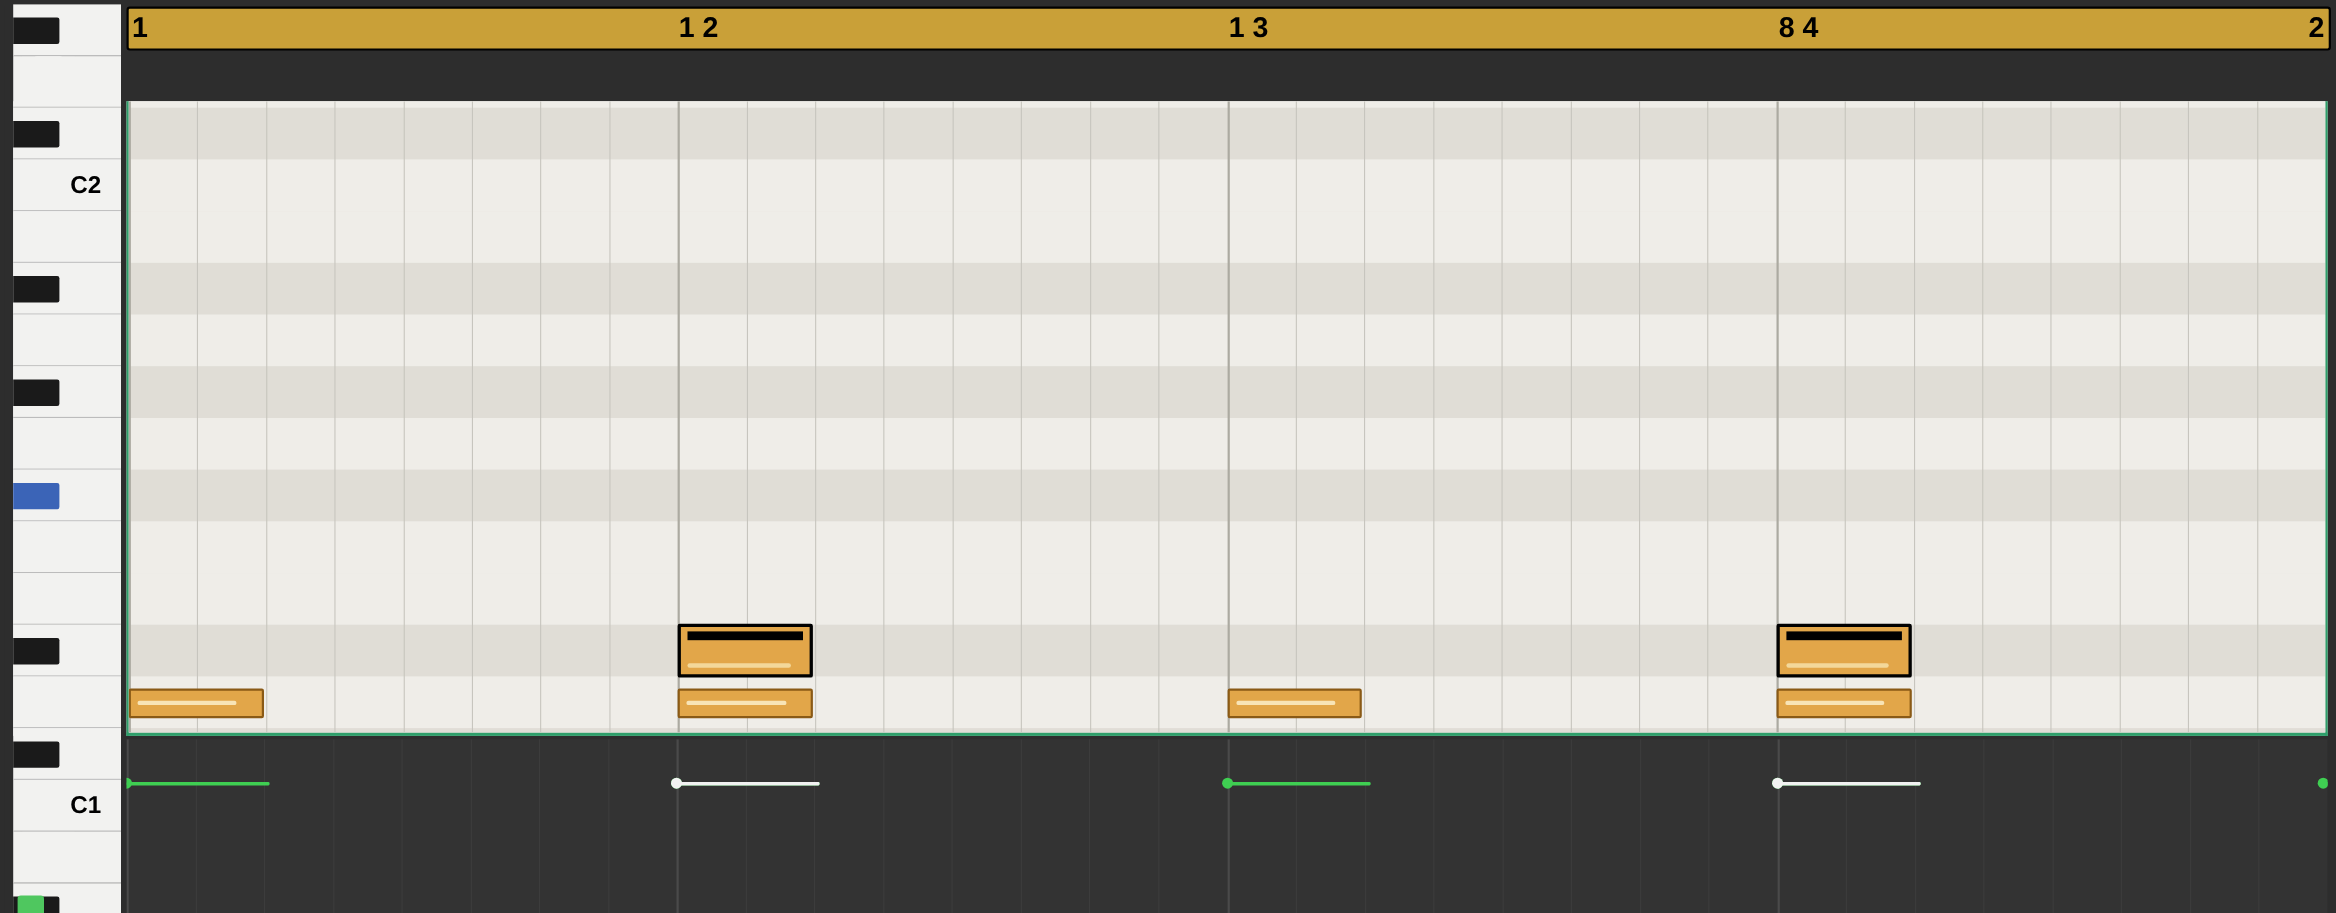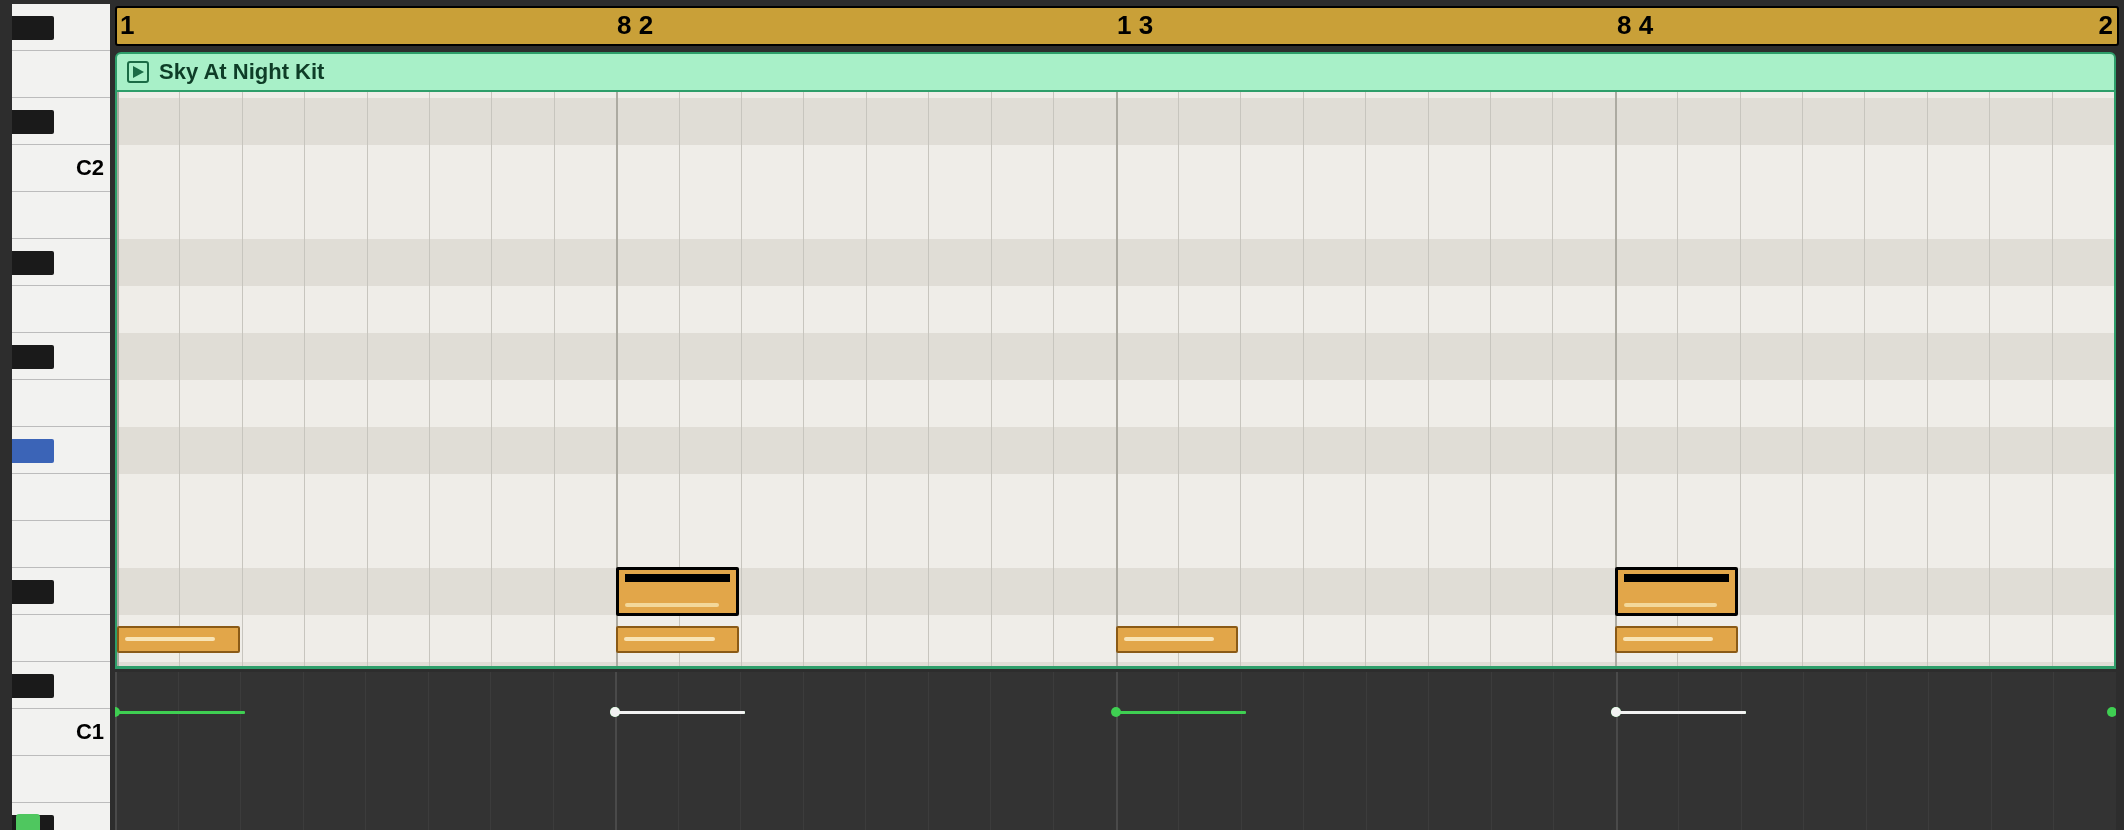--- a/index.html
+++ b/index.html
@@ -59,21 +59,21 @@
   
   .piano {
     position: absolute; left: 12px; top: 92px; width: 98px; height: 577px;
     background: #ececec;
   }
   .wkey {
     position: absolute; left: 0; right: 0;
     background: #f2f2f0;
     border-bottom: 1px solid #bcbcbc;
   }
-  .wkey.labelled { color:#000; font-size:22px; font-weight:700; display:flex; align-items:center; justify-content:flex-end; padding-right:6px;}
+  .wkey.labelled { color:#000; font-size:22px; font-weight:700; display:flex; align-items:center; justify-content:flex-end; padding-right:18px;}
   .bkey {
     position: absolute; left: 0; width: 42px; height: 24px;
     background: #1a1a1a;
     border-radius: 0 2px 2px 0;
   }
   .bkey.active { background: #3b64b7; }
 
   
   .grid-wrap {
     position: absolute; left: 115px; right: 8px; top: 92px; height: 577px;
@@ -143,34 +143,26 @@
     position:absolute; left:16px; bottom:0; width:24px; height:16px;
     background:#4fc75f; border-radius:3px 3px 0 0;
   }
 </style>
 </head>
 <body>
 <div class="app">
 
   <div class="ruler">
     <span class="ruler-label" style="left:3px;">1</span>
-    <span class="ruler-label" style="left:25%;">8 2</span>
+    <span class="ruler-label" style="left:25%;">1 2</span>
     <span class="ruler-label" style="left:50%;">1 3</span>
     <span class="ruler-label" style="left:75%;">8 4</span>
     <span class="ruler-label" style="right:4px;">2</span>
   </div>
 
-  <div class="clip-header">
-    <span class="clip-play-btn">
-      <svg width="12" height="12" viewBox="0 0 12 12">
-          <polygon points="1,0 12,6 1,12" fill="#1a6b45"></polygon>
-        </svg>
-    </span>
-    <span class="clip-title">Sky At Night Kit</span>
-  </div>
 
   <div class="left-gutter">
     <div class="tool-btn" style="top:38px;">
       <svg width="26" height="18" viewBox="0 0 26 18">
         <rect x="1" y="1" width="24" height="16" rx="2" fill="none" stroke="#d8d8d8" stroke-width="2"></rect>
         <path d="M13 4 L13 10 M9 8 L13 12 L17 8" fill="none" stroke="#d8d8d8" stroke-width="2" stroke-linecap="round" stroke-linejoin="round"></path>
       </svg>
     </div>
     <div class="tool-btn" style="top:745px;">
       <svg width="24" height="16" viewBox="0 0 24 16">

